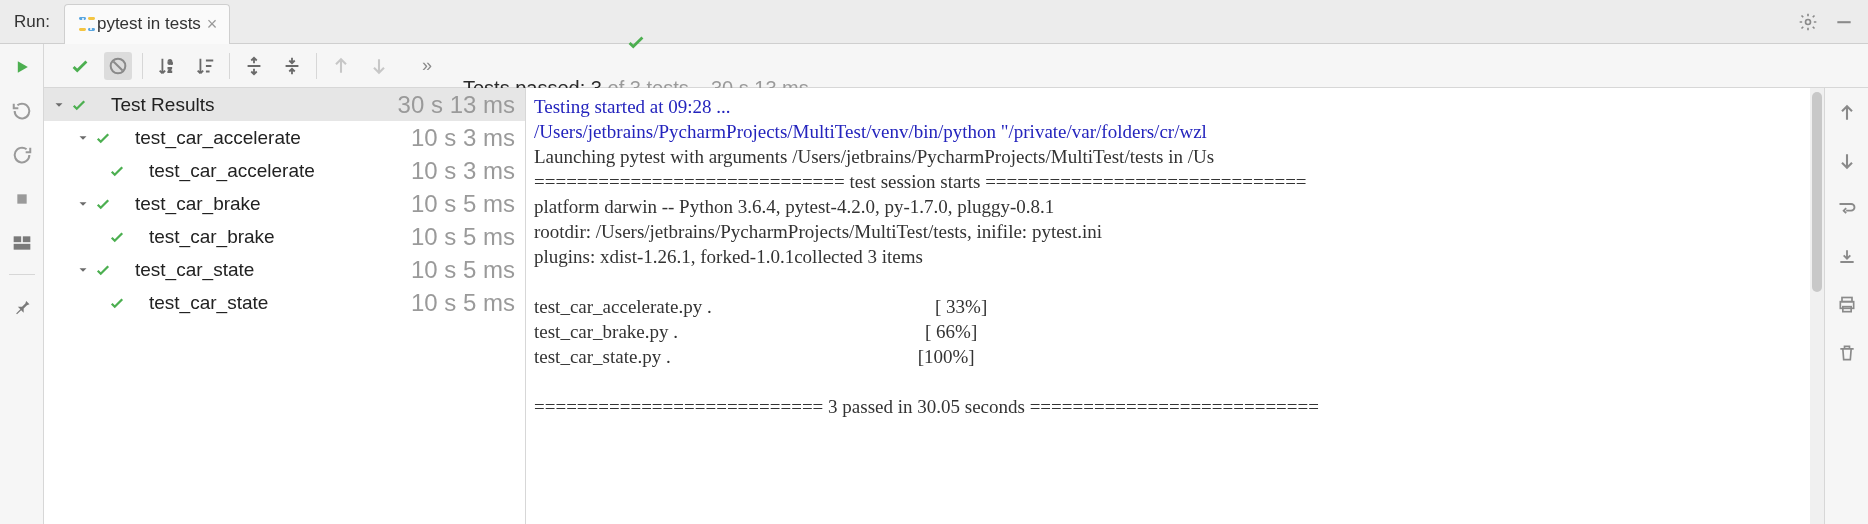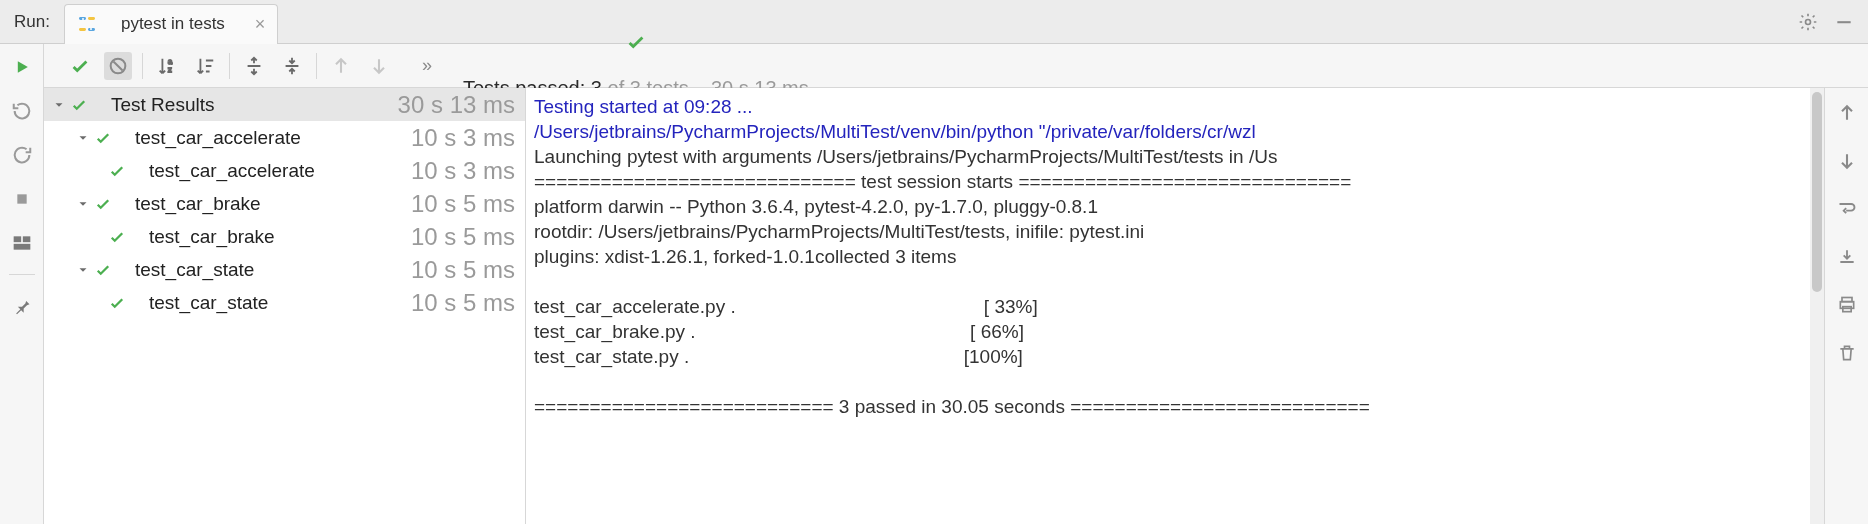--- a/index.html
+++ b/index.html
@@ -30,21 +30,21 @@
     display: flex;
     align-items: center;
     height: 40px;
     margin-top: 4px;
     padding: 18px 12px;
     background: #fafafa;
     border: 1px solid #cfcfcf;
     border-bottom: none;
     border-radius: 4px 4px 0 0;
     font-size: 17px;
-    gap: 24px;
+    gap: 0;
   }
   .tab .pytest-icon {
     width: 20px;
     height: 20px;
   }
   .tab .close-x {
     color: #999;
     font-size: 18px;
     margin-left: 6px;
     cursor: pointer;
@@ -190,21 +190,21 @@
   }
 
   
   .console-panel {
     flex: 1;
     background: #fff;
     overflow: hidden;
     position: relative;
   }
   .console-pre {
-    font-family: Liberation Sans, sans-serif;
+    font-family: Liberation Serif, serif;
     font-size: 19px;
     line-height: 25px;
     white-space: pre;
     padding: 6px 8px;
     color: #333;
   }
   .console-blue { color: #2424bd; }
   .scroll-track {
     position: absolute;
     right: 0; top: 0; bottom: 0;

